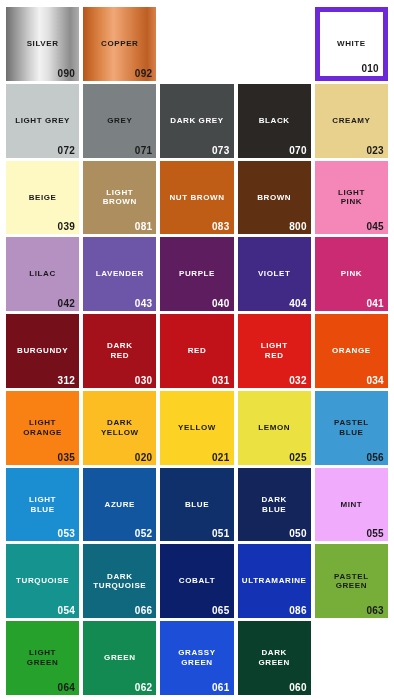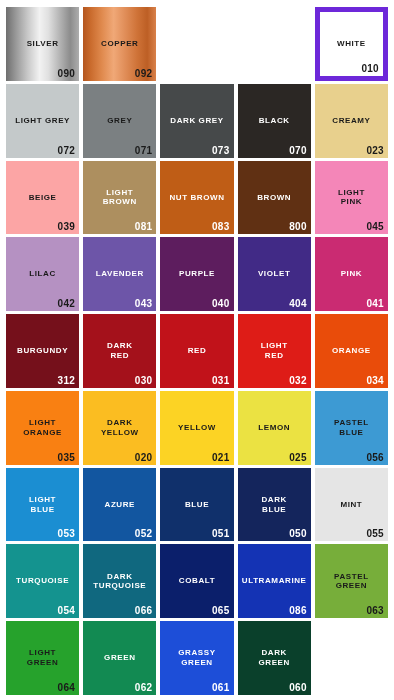--- a/index.html
+++ b/index.html
@@ -85,21 +85,21 @@
       <div class="sw-code" style="color: rgb(255, 255, 255);">073</div>
     </div>
     <div class="swatch" style="background: rgb(43, 39, 36);">
       <div class="sw-name" style="color: rgb(255, 255, 255);">BLACK</div>
       <div class="sw-code" style="color: rgb(255, 255, 255);">070</div>
     </div>
     <div class="swatch" style="background: rgb(232, 208, 141);">
       <div class="sw-name" style="color: rgb(26, 26, 26);">CREAMY</div>
       <div class="sw-code" style="color: rgb(26, 26, 26);">023</div>
     </div>
-    <div class="swatch" style="background: #fca5a5;">
+    <div class="swatch" style="background: #fef9c3;">
       <div class="sw-name" style="color: rgb(26, 26, 26);">BEIGE</div>
       <div class="sw-code" style="color: rgb(26, 26, 26);">039</div>
     </div>
     <div class="swatch" style="background: rgb(173, 143, 95);">
       <div class="sw-name" style="color: rgb(255, 255, 255);">LIGHT
 BROWN</div>
       <div class="sw-code" style="color: rgb(255, 255, 255);">081</div>
     </div>
     <div class="swatch" style="background: rgb(191, 93, 22);">
       <div class="sw-name" style="color: rgb(255, 255, 255);">NUT BROWN</div>
@@ -190,21 +190,21 @@
     </div>
     <div class="swatch" style="background: rgb(16, 48, 107);">
       <div class="sw-name" style="color: rgb(255, 255, 255);">BLUE</div>
       <div class="sw-code" style="color: rgb(255, 255, 255);">051</div>
     </div>
     <div class="swatch" style="background: rgb(20, 37, 92);">
       <div class="sw-name" style="color: rgb(255, 255, 255);">DARK
 BLUE</div>
       <div class="sw-code" style="color: rgb(255, 255, 255);">050</div>
     </div>
-    <div class="swatch" style="background: #e5e5e5;">
+    <div class="swatch" style="background: #f0abfc;">
       <div class="sw-name" style="color: rgb(26, 26, 26);">MINT</div>
       <div class="sw-code" style="color: rgb(26, 26, 26);">055</div>
     </div>
     <div class="swatch" style="background: rgb(20, 147, 143);">
       <div class="sw-name" style="color: rgb(255, 255, 255);">TURQUOISE</div>
       <div class="sw-code" style="color: rgb(255, 255, 255);">054</div>
     </div>
     <div class="swatch" style="background: rgb(16, 104, 127);">
       <div class="sw-name" style="color: rgb(255, 255, 255);">DARK
 TURQUOISE</div>

